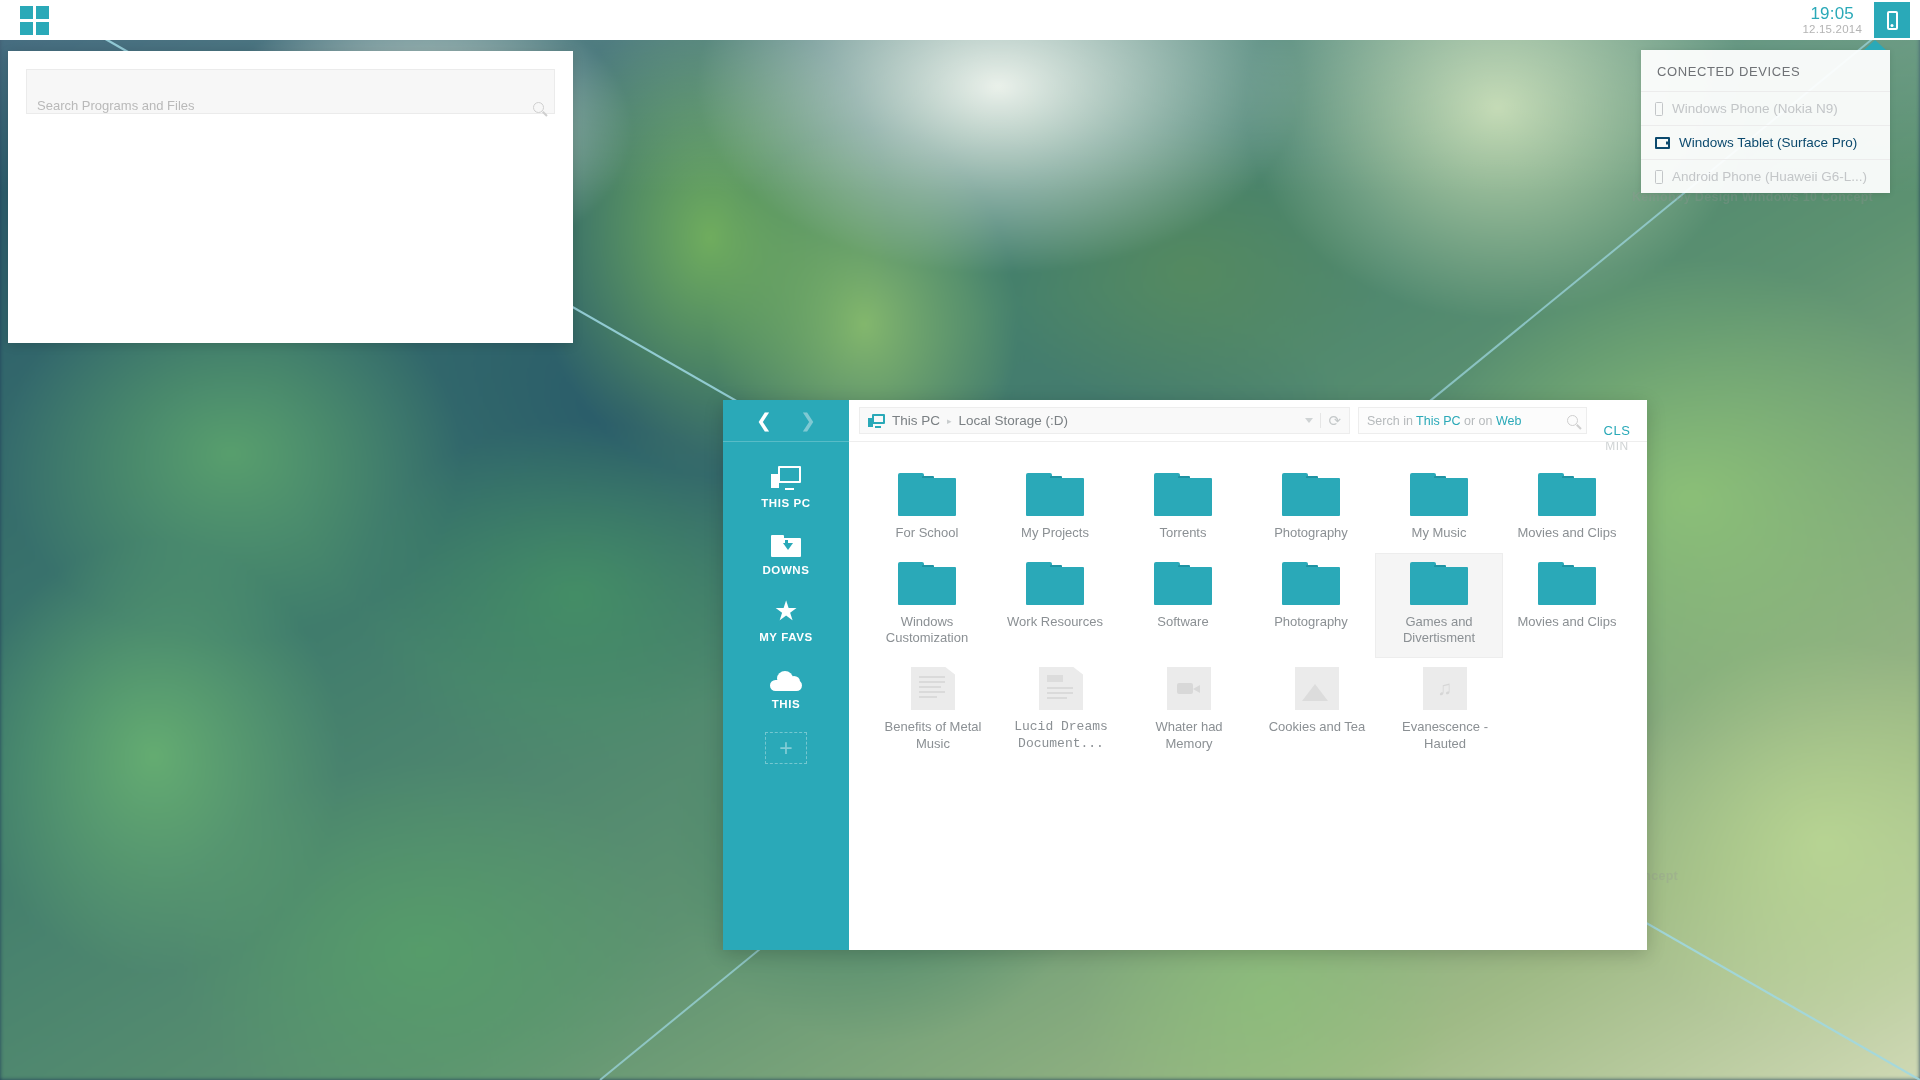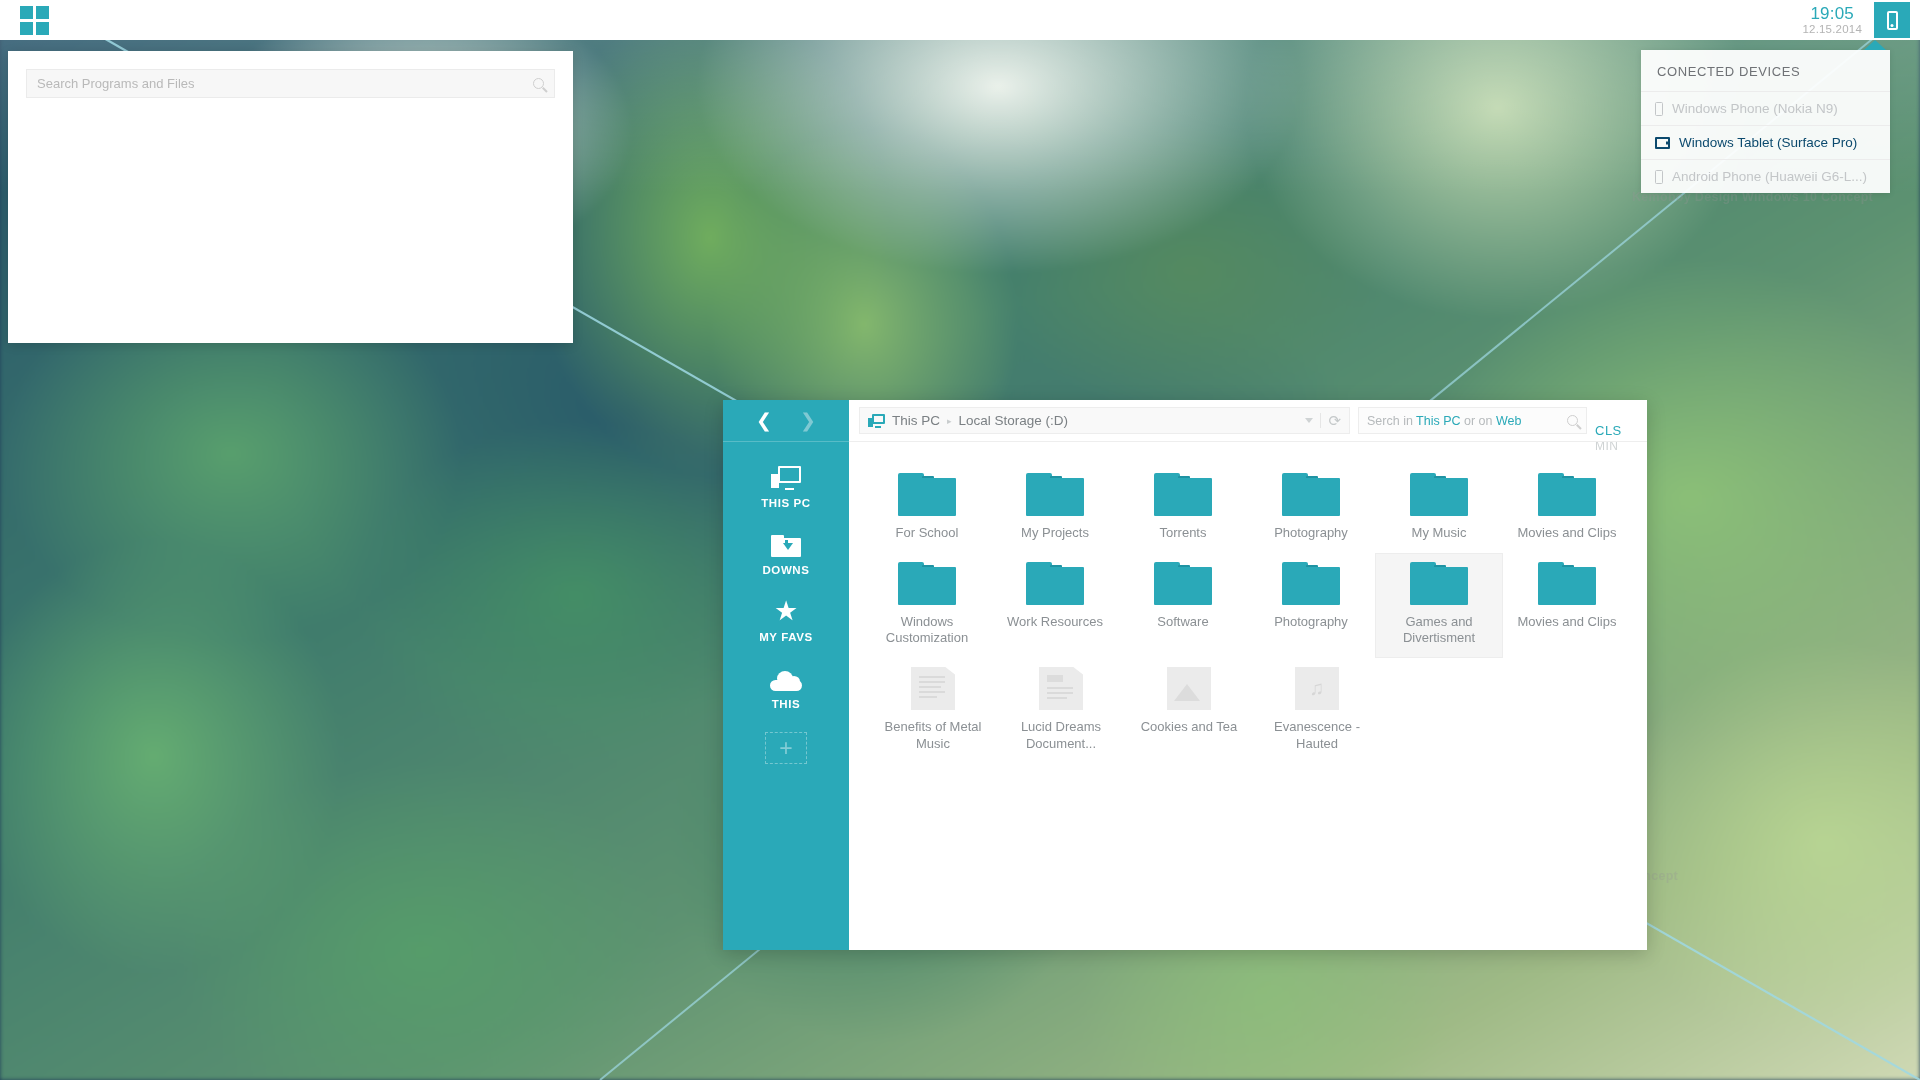--- a/index.html
+++ b/index.html
@@ -96,23 +96,23 @@
   .ic-tablet { width: 15px; height: 12px; border: 2px solid currentColor; border-radius: 1px; flex: none; position: relative; }
   .ic-tablet::after { content:''; position:absolute; right:-1px; top:50%; transform:translateY(-50%); width:3px; height:3px; background: currentColor; }
 
   
   #start-panel {
     position: absolute; left: 8px; top: 51px; width: 565px; height: 292px;
     background: #ffffff; z-index: 30;
     box-shadow: 0 2px 10px rgba(0,0,0,0.14);
   }
   #start-search {
-    margin: 18px 18px 0 18px; height: 29px;
+    margin: 18px 18px 0 18px; height: 45px;
     background: #f7f7f7; border: 1px solid #ebebeb;
-    display: flex; align-items: center; padding: 0 10px;
+    display: flex; align-items: flex-end; padding: 0 10px;
   }
   #start-search input {
     flex: 1; border: none; outline: none; background: transparent;
     font-family: "Liberation Sans", sans-serif; font-size: 13px; color: #9b9b9b;
   }
   #start-search input::placeholder { color: #b9b9b9; }
   .mag { width: 11px; height: 11px; border: 1.6px solid #cfcfcf; border-radius: 50%; position: relative; flex: none; }
   .mag::after { content:''; position:absolute; right:-5px; bottom:-3px; width:6px; height:1.6px; background:#cfcfcf; transform: rotate(45deg); }
   .wm {
     position: absolute; font-weight: bold; color: rgba(150,150,150,0.30);
@@ -173,21 +173,21 @@
   .addr-spacer { flex: 1; }
   .ic-caret-dn { width: 0; height: 0; border-left: 4px solid transparent; border-right: 4px solid transparent; border-top: 5px solid #cfd3d4; cursor: pointer; }
   .addr-div { width: 1px; height: 15px; background: #e6e6e6; }
   .ic-refresh { font-size: 15px; color: #c5c9ca; cursor: pointer; line-height: 1; }
   #searchbar {
     width: 229px; height: 27px; background: #fcfcfc; border: 1px solid #ededed;
     display: flex; align-items: center; padding: 0 8px; gap: 6px;
   }
   #searchbar .sbtext { flex: 1; font-size: 12.5px; color: #b6babc; white-space: nowrap; }
   #searchbar .sbtext b { color: #2aa9b8; font-weight: normal; }
-  #winbuttons { width: 44px; line-height: 1.25; cursor: pointer; margin-top: 36px; }
+  #winbuttons { width: 44px; text-align: center; line-height: 1.25; cursor: pointer; margin-top: 36px; }
   #winbuttons .cls { font-size: 13px; color: #2aa9b8; letter-spacing: .5px; }
   #winbuttons .min { font-size: 12px; color: #cfd3d4; letter-spacing: .5px; }
   #ex-divider { height: 1px; background: #eeeeee; margin: 0; }
 
   #ex-content { flex: 1; padding: 22px 14px 0 14px; position: relative; overflow: hidden; }
   .grid-row { display: flex; }
   .cell {
     width: 128px; padding: 8px 6px 10px 6px; text-align: center;
     cursor: pointer; border: 1px solid transparent;
   }
@@ -447,31 +447,38 @@
           <div class="cell" style="margin-left: 6px;">
             <div class="fileico doc">
               <span class="ln" style="top:9px;width:26px"></span>
               <span class="ln" style="top:14px;width:26px"></span>
               <span class="ln" style="top:19px;width:22px"></span>
               <span class="ln" style="top:24px;width:26px"></span>
               <span class="ln" style="top:29px;width:18px"></span>
             </div>
             <div class="label">Benefits of Metal Music</div>
           </div>
-          <div class="cell" style="margin-left: 0px;">
+          <div class="cell" style="margin-left: 0px; font-family: Liberation Mono, monospace;">
             <div class="fileico doc">
               <span class="blk" style="top:8px;width:16px;height:7px"></span>
               <span class="ln" style="top:20px;width:26px"></span>
               <span class="ln" style="top:25px;width:26px"></span>
               <span class="ln" style="top:30px;width:20px"></span>
             </div>
             <div class="label">Lucid Dreams Document...</div>
           </div>
           <div class="cell" style="margin-left: 0px;">
             <div class="fileico">
+              <span class="vid"></span>
+              <span class="vid2"></span>
+            </div>
+            <div class="label">Whater had Memory</div>
+          </div>
+          <div class="cell" style="margin-left: 0px;">
+            <div class="fileico">
               <span class="mtn"></span>
             </div>
             <div class="label">Cookies and Tea</div>
           </div>
           <div class="cell" style="margin-left: 0px;">
             <div class="fileico">
               <span class="note">♫</span>
             </div>
             <div class="label">Evanescence - Hauted</div>
           </div>

